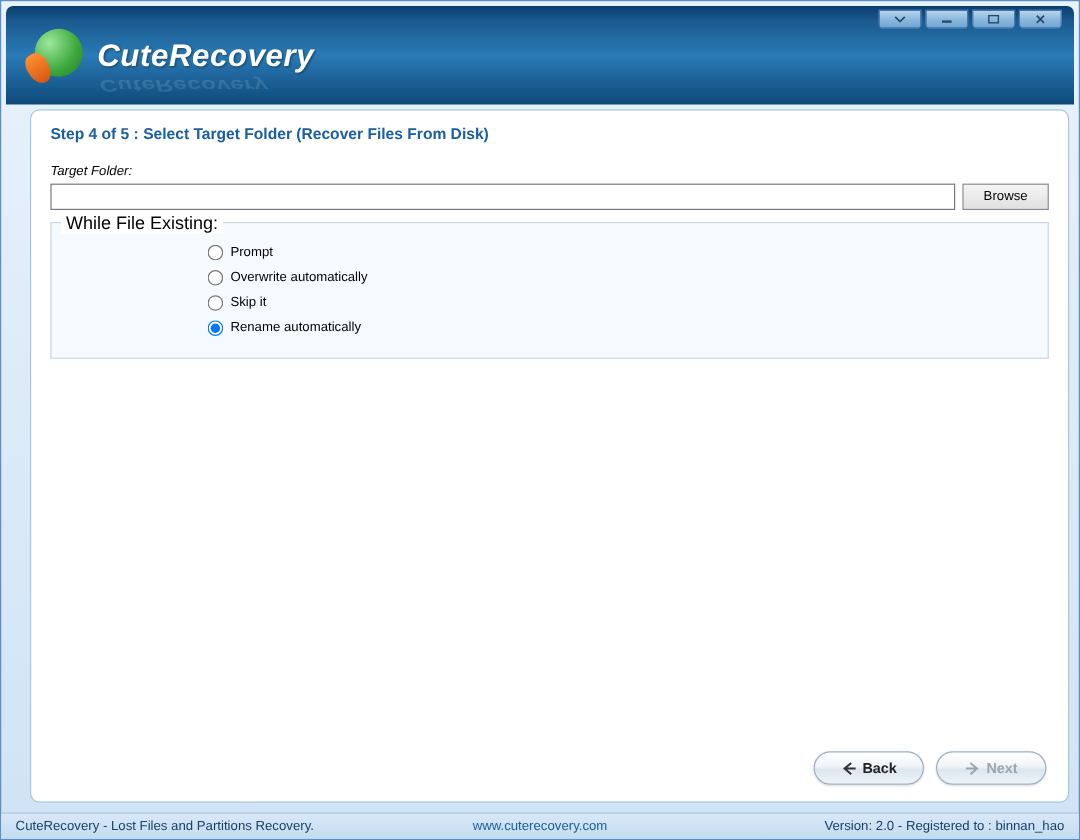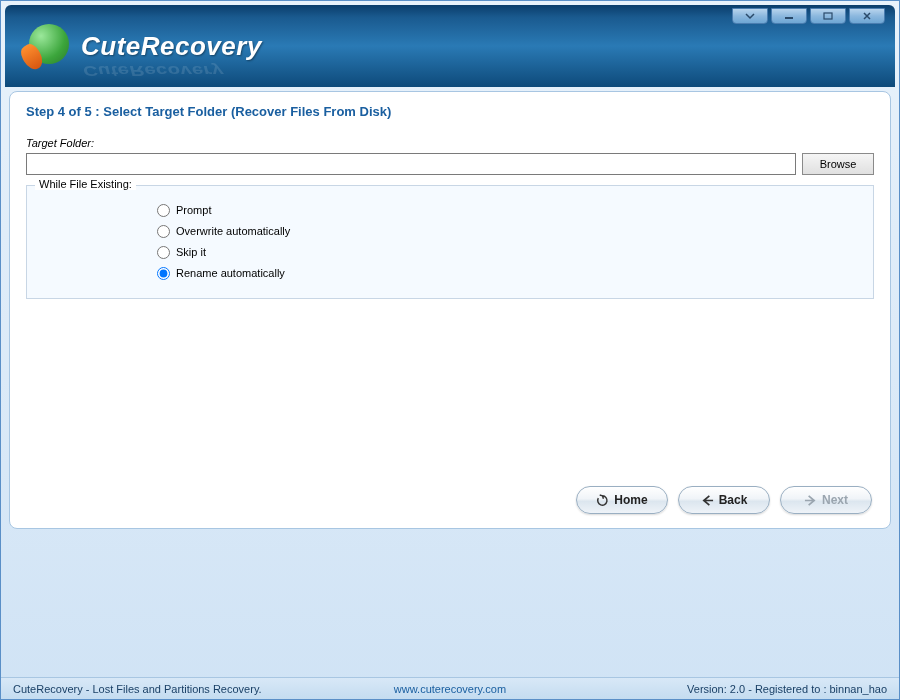--- a/index.html
+++ b/index.html
@@ -94,25 +94,25 @@
       border-radius: 0 0 4px 4px;
       display: flex;
       align-items: center;
       justify-content: center;
       cursor: pointer;
       margin-left: 3px;
     }
     .win-btn svg { width: 10px; height: 8px; }
     
     .content-panel {
-      margin: 0 8px 8px 8px;
+      margin: 0 8px 8px 24px;
       background: #ffffff;
       border: 1px solid #a8c6e2;
       border-radius: 8px;
-      height: 438px;
+      height: 578px;
       padding: 12px 16px;
       position: relative;
     }
     .step-title {
       color: #1a5fa0;
       font-weight: bold;
       font-size: 13px;
       margin-bottom: 18px;
     }
     .field-label {
@@ -149,21 +149,21 @@
       padding: 10px 10px 10px 130px;
       margin-bottom: 18px;
       position: relative;
     }
     .fieldset-legend {
       position: absolute;
       top: -8px;
       left: 8px;
       background: #ffffff;
       padding: 0 4px;
-      font-size: 11px;
+      font-size: 15px;
       color: #000;
     }
     .radio-row {
       display: flex;
       align-items: flex-start;
       margin: 8px 0;
       font-size: 11px;
       cursor: pointer;
     }
     .radio-row input[type=radio] {
@@ -292,26 +292,20 @@
       <label class="radio-row">
         <input type="radio" name="existing" checked="" style="">
         <span>Rename automatically</span>
       </label>
     </div>
 
 
     <div class="nav-buttons">
       <div class="nav-btn">
         <svg viewBox="0 0 14 14">
-            <path d="M7 2 A5 5 0 1 1 2.5 4.5 M7 2 L4 1 M7 2 L8 5" fill="none" stroke="#333" stroke-width="1.6"></path>
-          </svg>
-        <span>Home</span>
-      </div>
-      <div class="nav-btn">
-        <svg viewBox="0 0 14 14">
             <path d="M9 2 L3 7 L9 12 M3 7 L13 7" fill="none" stroke="#333" stroke-width="1.8"></path>
           </svg>
         <span>Back</span>
       </div>
       <div class="nav-btn disabled">
         <svg viewBox="0 0 14 14">
             <path d="M5 2 L11 7 L5 12 M11 7 L1 7" fill="none" stroke="#9aa5af" stroke-width="1.8"></path>
           </svg>
         <span>Next</span>
       </div>

